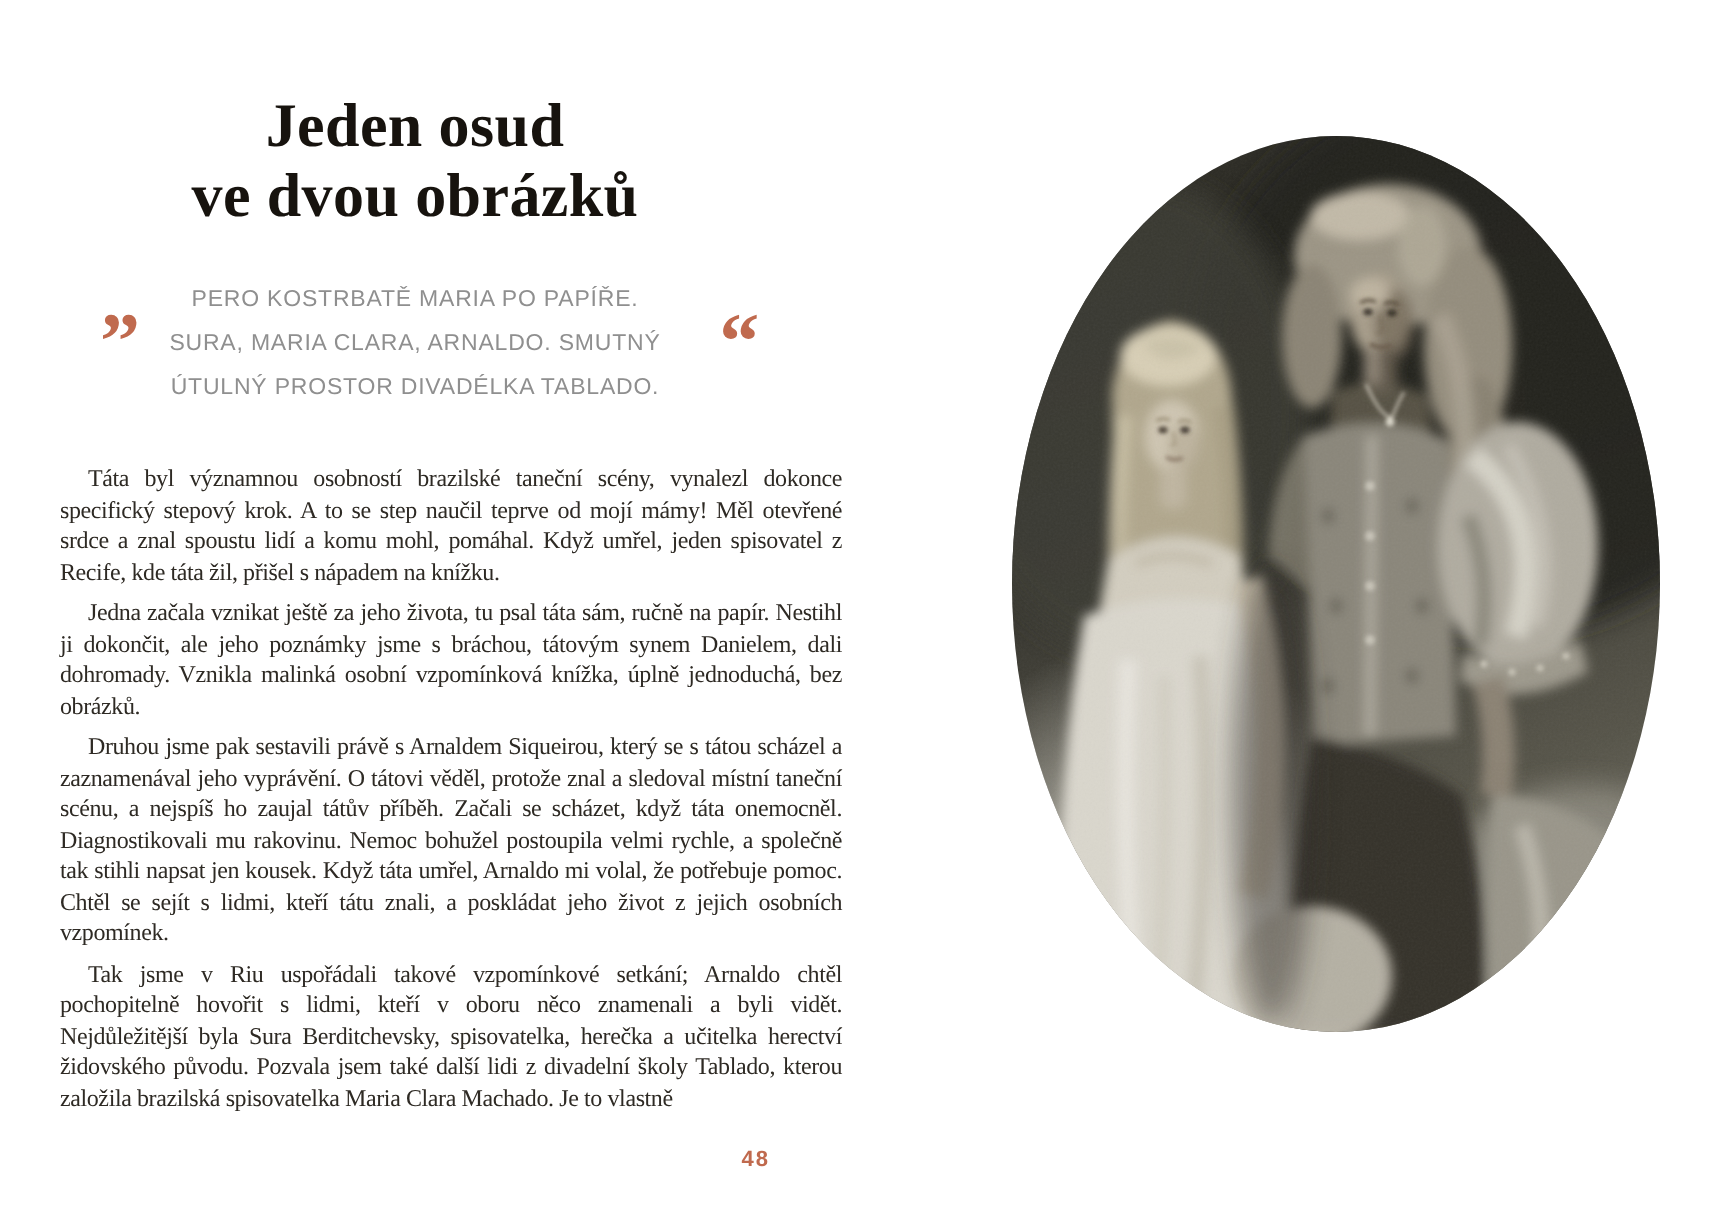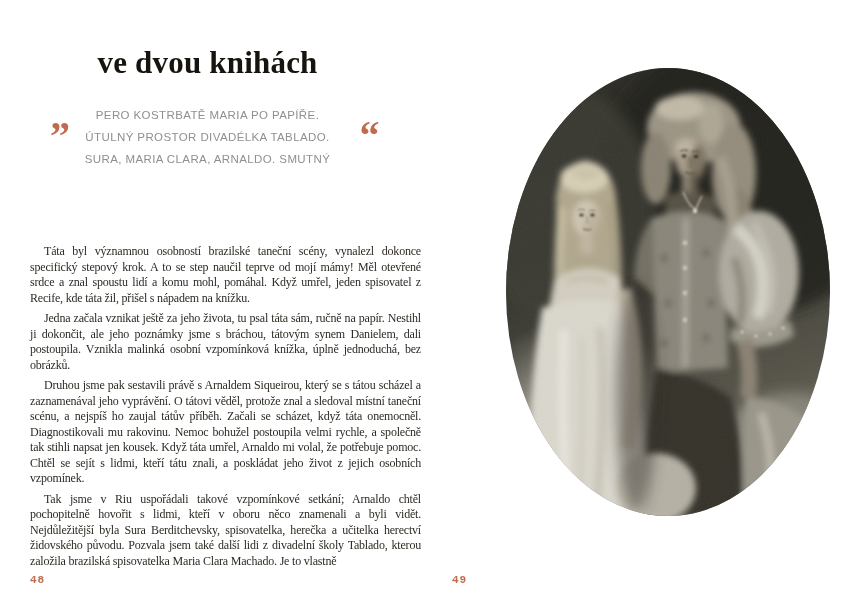--- a/index.html
+++ b/index.html
@@ -69,36 +69,35 @@
     left: 30px;
     top: 232px;
     width: 391px;
     font-family: "Liberation Serif", serif;
     font-size: 12px;
     line-height: 15.5px;
     letter-spacing: -0.2px;
     color: #2e2a24;
     text-align: justify;
     hyphens: auto;
-    margin-top: 12px;
     -webkit-hyphens: auto;
   }
   .body-text p { margin: 0; text-indent: 14px; }
   .body-text p + p { margin-top: 5px; }
 
   .page-number {
     position: absolute;
     top: 573px;
-    font-family: Liberation Mono, monospace;
+    font-family: Liberation Sans, sans-serif;
     font-weight: 700;
     font-size: 11px;
     line-height: 14px;
     letter-spacing: 1px;
     color: #c06a4e;
-    text-align: left;
+    text-align: right;
   }
   .pn-left  { left: 30px;  width: 355px; }
   .pn-right { left: 0; width: 432px; }
 
   
   .oval-photo {
     position: absolute;
     left: 54px;   
     top: 68px;
     width: 324px;
@@ -109,35 +108,36 @@
 </style>
 </head>
 <body>
 
 <div class="spread">
 
   <section class="page page-left">
 
     <header class="chapter-header">
       <h1 class="chapter-title">
-        <span class="title-line">ve dvou knihách</span>
+        <span class="title-line">Jeden osud</span>
+        <span class="title-line">ve dvou obrázků</span>
       </h1>
 
       <div class="pull-quote">
         <span class="qmark qmark-open">”</span>
         <span class="qmark qmark-close">“</span>
         <div class="quote-line">PERO KOSTRBATĚ MARIA PO PAPÍŘE.</div>
+        <div class="quote-line">SURA, MARIA CLARA, ARNALDO. SMUTNÝ</div>
         <div class="quote-line">ÚTULNÝ PROSTOR DIVADÉLKA TABLADO.</div>
-        <div class="quote-line">SURA, MARIA CLARA, ARNALDO. SMUTNÝ</div>
       </div>
     </header>
 
     <div class="body-text">
       <p>Táta byl významnou osobností brazilské taneční scény, vynalezl dokonce specifický stepový krok. A to se step naučil teprve od mojí mámy! Měl otevřené srdce a znal spoustu lidí a komu mohl, pomáhal. Když umřel, jeden spisovatel z Recife, kde táta žil, přišel s nápadem na knížku.</p>
-      <p>Jedna začala vznikat ještě za jeho života, tu psal táta sám, ručně na papír. Nestihl ji dokončit, ale jeho poznámky jsme s bráchou, tátovým synem Danielem, dali postoupila. Vznikla malinká osobní vzpomínková knížka, úplně jednoduchá, bez obrázků.</p>
+      <p>Jedna začala vznikat ještě za jeho života, tu psal táta sám, ručně na papír. Nestihl ji dokončit, ale jeho poznámky jsme s bráchou, tátovým synem Danielem, dali dohromady. Vznikla malinká osobní vzpomínková knížka, úplně jednoduchá, bez obrázků.</p>
       <p>Druhou jsme pak sestavili právě s Arnaldem Siqueirou, který se s tátou scházel a zaznamenával jeho vyprávění. O tátovi věděl, protože znal a sledoval místní taneční scénu, a nejspíš ho zaujal tátův příběh. Začali se scházet, když táta onemocněl. Diagnostikovali mu rakovinu. Nemoc bohužel postoupila velmi rychle, a společně tak stihli napsat jen kousek. Když táta umřel, Arnaldo mi volal, že potřebuje pomoc. Chtěl se sejít s lidmi, kteří tátu znali, a poskládat jeho život z jejich osobních vzpomínek.</p>
       <p>Tak jsme v Riu uspořádali takové vzpomínkové setkání; Arnaldo chtěl pochopitelně hovořit s lidmi, kteří v oboru něco znamenali a byli vidět. Nejdůležitější byla Sura Berditchevsky, spisovatelka, herečka a učitelka herectví židovského původu. Pozvala jsem také další lidi z divadelní školy Tablado, kterou založila brazilská spisovatelka Maria Clara Machado. Je to vlastně</p>
     </div>
 
     <div class="page-number pn-left">48</div>
   </section>
 
   <section class="page page-right">
 
     <figure class="oval-photo" role="img" aria-label="Black-and-white oval portrait of a mother and her young daughter">

